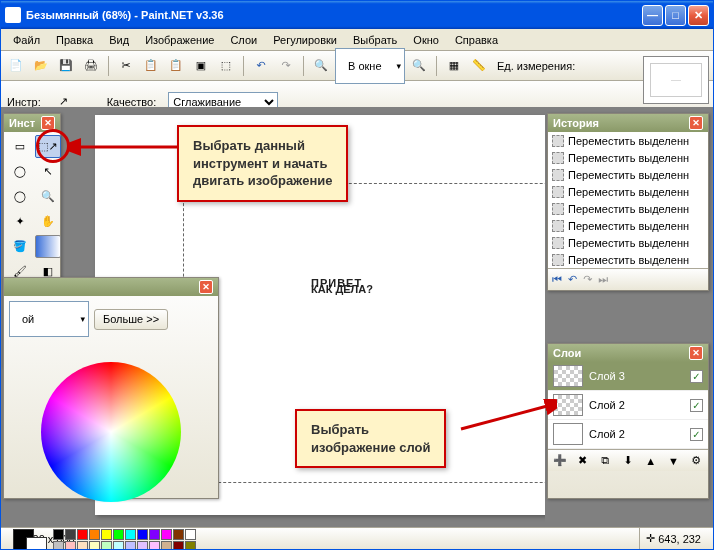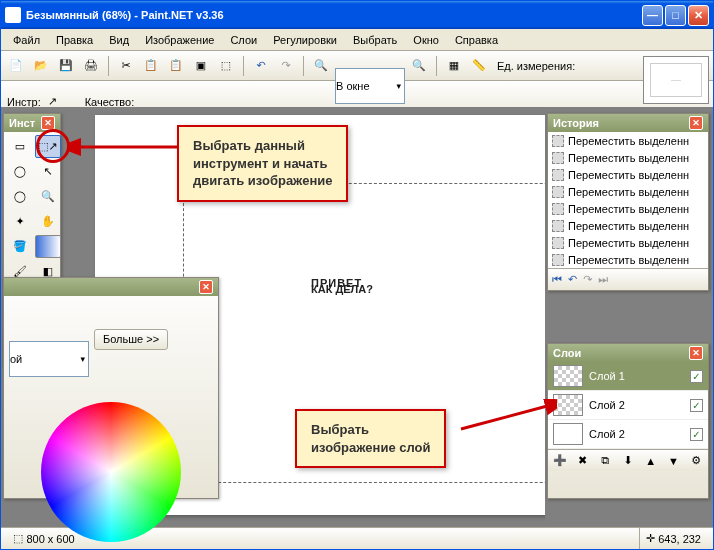--- a/index.html
+++ b/index.html
@@ -6,42 +6,42 @@
 body { background:#ece9d8; width:714px; height:550px; overflow:hidden; position:relative; border:1px solid #0054e3; }
 .titlebar { height:28px; background:linear-gradient(#3a8ee8,#0054e3 10%,#0054e3 90%,#003db5); color:#fff; display:flex; align-items:center; padding:0 4px; font-size:13px; font-weight:bold; }
 .titlebar .icon { width:16px; height:16px; background:#fff; border-radius:2px; margin-right:5px; }
 .titlebar .spacer { flex:1; }
 .tb-btn { width:21px; height:21px; margin-left:2px; border:1px solid #fff; border-radius:3px; display:flex; align-items:center; justify-content:center; font-weight:bold; color:#fff; cursor:pointer; }
 .tb-min,.tb-max { background:linear-gradient(#7ba7e8,#3a6fd8); }
 .tb-close { background:linear-gradient(#f5a08c,#e85c3f,#c8442a); }
 .menubar { height:22px; background:#ece9d8; display:flex; align-items:center; padding:0 4px; border-bottom:1px solid #aca899; }
 .menu-item { padding:2px 8px; cursor:pointer; }
 .toolbar { height:30px; background:linear-gradient(#fefefe,#eae7d8); border-bottom:1px solid #aca899; display:flex; align-items:center; padding:0 4px; gap:3px; }
-.toolbar2 { height:42px; background:linear-gradient(#fefefe,#eae7d8); border-bottom:1px solid #aca899; display:flex; align-items:center; padding:0 6px; gap:1px; }
+.toolbar2 { height:42px; background:linear-gradient(#fefefe,#eae7d8); border-bottom:1px solid #aca899; display:flex; align-items:center; padding:0 6px; gap:12px; }
 .tbicon { width:22px; height:22px; border:1px solid transparent; border-radius:2px; display:flex; align-items:center; justify-content:center; cursor:pointer; }
 .sep { width:1px; height:20px; background:#aca899; margin:0 3px; }
 .mainarea { position:absolute; top:106px; left:0; right:0; bottom:22px; background:#808080; }
 .canvas-zone { position:absolute; left:74px; top:0; right:168px; bottom:0; background:#808080; overflow:hidden; }
 .canvas { position:absolute; left:20px; top:8px; width:520px; height:400px; background:#fff; box-shadow:2px 2px 4px rgba(0,0,0,0.3); }
 .canvas-sel { position:absolute; left:88px; top:68px; width:420px; height:300px; border:1px dashed #666; }
 .canvas-text { position:absolute; left:310px; top:276px; font-size:18px; font-weight:bold; font-family:Arial; color:#222; }
 .canvas-text .l1 { letter-spacing:1px; }
 .canvas-text .l2 { margin-top:-6px; }
 .panel { position:absolute; background:linear-gradient(#fefefe,#e8e5d6); border:1px solid #8a867a; box-shadow:1px 1px 3px rgba(0,0,0,0.3);text-align:right; }
 .panel-title { height:18px; background:linear-gradient(#a8b78a,#8a9968); color:#fff; font-weight:bold; font-size:11px; padding:2px 5px; display:flex; align-items:center; }
 .panel-title .spacer { flex:1; }
 .panel-x { width:14px; height:14px; background:#e85c3f; border:1px solid #fff; color:#fff; font-size:9px; display:flex; align-items:center; justify-content:center; cursor:pointer; border-radius:2px; }
 .tools-panel { left:2px; top:112px; width:58px; height:254px; z-index:5; }
 .tools-grid { display:grid; grid-template-columns:repeat(2,26px); gap:2px; padding:3px; }
 .tool { width:26px; height:23px; border:1px solid transparent; display:flex; align-items:center; justify-content:center; cursor:pointer; border-radius:2px; }
 .tool.sel { border-color:#316ac5; background:#c1d2ee; }
 .colors-panel { left:2px; top:276px; width:216px; height:222px; z-index:6; }
 .colors-body { padding:5px; display:flex; flex-direction:column; gap:20px; }
 .colors-top { display:flex; align-items:center; gap:5px; }
-.dd { height:36px; border:1px solid #7f9db9; background:#fff; padding:0 16px 0 0; display:flex; align-items:center; cursor:pointer; position:relative;margin-top:40px; }
+.dd { height:36px; border:1px solid #7f9db9; background:#fff; padding:0 16px 0 12px; display:flex; align-items:center; cursor:pointer; position:relative; }
 .dd::after { content:"▾"; position:absolute; right:3px; font-size:9px; }
 .btn { height:21px; border:1px solid #aca899; background:linear-gradient(#fefefe,#eae7d8); padding:0 8px; cursor:pointer; border-radius:3px; display:flex; align-items:center; }
 .wheel { width:140px; height:140px; border-radius:50%; background:conic-gradient(red,yellow,lime,cyan,blue,magenta,red); position:relative; margin:5px auto; }
 .wheel::after { content:""; position:absolute; inset:0; border-radius:50%; background:radial-gradient(circle,#fff 0%,transparent 70%); }
 .swatch-row { display:flex; gap:1px; padding:0 4px; }
 .sw { width:11px; height:11px; border:1px solid #666; }
 .primsec { display:flex; gap:2px; padding:2px 4px; align-items:flex-start; }
 .primsec .big { width:22px; height:22px; border:1px solid #333; }
 .history-panel { right:4px; top:112px; width:162px; height:178px; z-index:5; }
 .hist-list { height:136px; overflow:hidden; background:#fff; }
@@ -116,20 +116,21 @@
   <span style="margin-left:4px">Ед. измерения:</span>
   <div class="spacer" style="flex:1"></div>
   <div class="tbicon">◀</div>
   <div class="tbicon">▾</div>
 </div>
 
 <div class="toolbar2">
   <span>Инстр:</span>
   <div class="tbicon">↗</div>
   <span style="margin-left:20px">Качество:</span>
+  <select class="smooth" style="width:110px"><option>Сглаживание</option></select>
 </div>
 
 <div class="thumb-panel">
   <div class="thumb-inner">·····</div>
 </div>
 
 <div class="mainarea">
   <div class="canvas-zone">
     <div class="canvas">
       <div class="canvas-sel"></div>
@@ -283,21 +284,21 @@
 
 <div class="panel layers-panel">
   <div class="panel-title">
     <span>Слои</span>
     <div class="spacer"></div>
     <div class="panel-x">✕</div>
   </div>
   <div class="layer-list" id="layerlist">
       <div class="layer-item sel">
         <div class="layer-thumb checker"></div>
-        <span>Слой 1</span>
+        <span>Слой 3</span>
         <div class="layer-chk">✓</div>
       </div>
       <div class="layer-item">
         <div class="layer-thumb checker"></div>
         <span>Слой 2</span>
         <div class="layer-chk">✓</div>
       </div>
       <div class="layer-item">
         <div class="layer-thumb"></div>
         <span>Слой 2</span>

